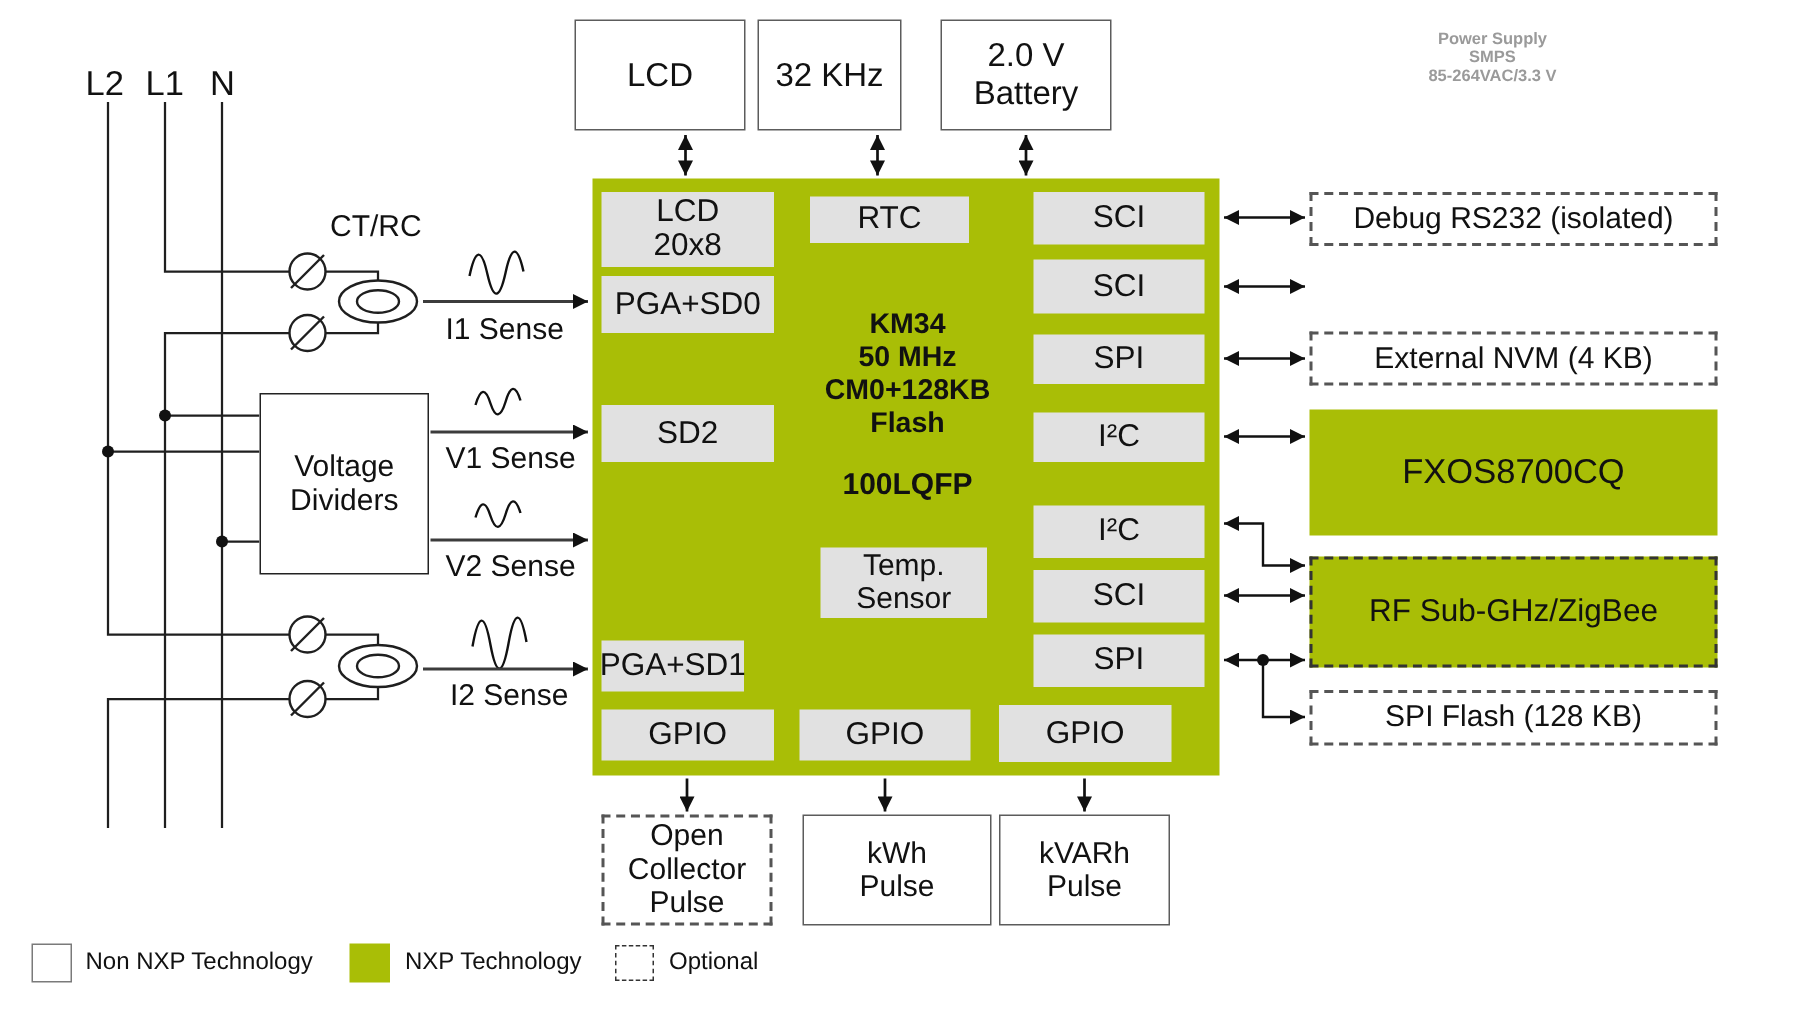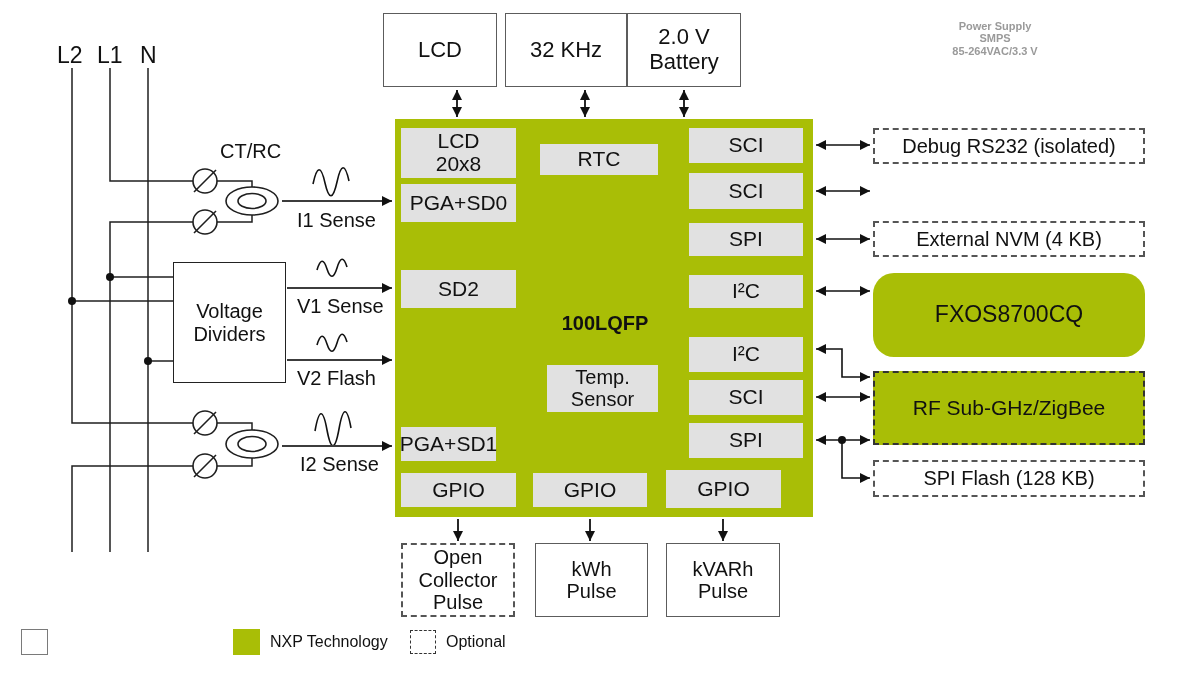--- a/index.html
+++ b/index.html
@@ -126,72 +126,77 @@
     </g>
   </svg>
 
   <div class="lbl" style="left:57px;top:42px;font-size:23px;">L2</div>
   <div class="lbl" style="left:97px;top:42px;font-size:23px;">L1</div>
   <div class="lbl" style="left:140px;top:42px;font-size:23px;">N</div>
 
   <div class="lbl" style="left:220px;top:140px;font-size:20px;">CT/RC</div>
   <div class="lbl" style="left:297px;top:209px;font-size:20px;text-align:center;">I1 Sense</div>
   <div class="lbl" style="left:297px;top:295px;font-size:20px;">V1 Sense</div>
-  <div class="lbl" style="left:297px;top:367px;font-size:20px;">V2 Flash</div>
+  <div class="lbl" style="left:297px;top:367px;font-size:20px;">V2 Sense</div>
   <div class="lbl" style="left:300px;top:453px;font-size:20px;">I2 Sense</div>
 
   <div class="box white-solid" style="left:173px;top:262px;width:113px;height:121px;font-size:20px;border-color:#222;">Voltage
 Dividers</div>
 
   <div class="box white-solid" style="left:383px;top:13px;width:114px;height:74px;font-size:22px;">LCD</div>
-  <div class="box white-solid" style="left:505px;top:13px;width:122px;height:74px;font-size:22px;">32 KHz</div>
+  <div class="box white-solid" style="left:505px;top:13px;width:96px;height:74px;font-size:22px;">32 KHz</div>
   <div class="box white-solid" style="left:627px;top:13px;width:114px;height:74px;font-size:22px;">2.0 V
 Battery</div>
 
   <div class="ps-note">Power Supply
 SMPS
 85-264VAC/3.3 V</div>
 
   <div class="soc"></div>
+  <div class="core-text">KM34
+50 MHz
+CM0+128KB
+Flash</div>
   <div class="pkg-text">100LQFP</div>
 
   <div class="port" style="left:401px;top:128px;width:115px;height:50px;font-size:21px;">LCD
 20x8</div>
   <div class="port" style="left:401px;top:184px;width:115px;height:38px;">PGA+SD0</div>
   <div class="port" style="left:401px;top:270px;width:115px;height:38px;text-align:center;">SD2</div>
   <div class="port" style="left:401px;top:427px;width:95px;height:34px;">PGA+SD1</div>
   <div class="port" style="left:401px;top:473px;width:115px;height:34px;">GPIO</div>
 
-  <div class="port" style="left:540px;top:131px;width:118px;height:31px;margin-top:13px;">RTC</div>
+  <div class="port" style="left:540px;top:131px;width:106px;height:31px;">RTC</div>
   <div class="port" style="left:547px;top:365px;width:111px;height:47px;font-size:20px;">Temp.
 Sensor</div>
   <div class="port" style="left:533px;top:473px;width:114px;height:34px;">GPIO</div>
 
   <div class="port" style="left:689px;top:128px;width:114px;height:35px;">SCI</div>
   <div class="port" style="left:689px;top:173px;width:114px;height:36px;">SCI</div>
   <div class="port" style="left:689px;top:223px;width:114px;height:33px;">SPI</div>
   <div class="port" style="left:689px;top:275px;width:114px;height:33px;">I²C</div>
   <div class="port" style="left:689px;top:337px;width:114px;height:35px;">I²C</div>
   <div class="port" style="left:689px;top:380px;width:114px;height:35px;">SCI</div>
   <div class="port" style="left:689px;top:423px;width:114px;height:35px;">SPI</div>
   <div class="port" style="left:666px;top:470px;width:115px;height:38px;">GPIO</div>
 
   <div class="box white-dashed" style="left:873px;top:128px;width:272px;height:36px;font-size:20px;">Debug RS232 (isolated)</div>
   <div class="box white-dashed" style="left:873px;top:221px;width:272px;height:36px;font-size:20px;">External NVM (4 KB)</div>
-  <div class="box green-solid" style="left:873px;top:273px;width:272px;height:84px;font-size:23px;border-radius:21px;">FXOS8700CQ</div>
+  <div class="box green-solid" style="left:873px;top:273px;width:272px;height:84px;font-size:23px;">FXOS8700CQ</div>
   <div class="box green-dashed" style="left:873px;top:371px;width:272px;height:74px;font-size:21px;">RF Sub-GHz/ZigBee</div>
   <div class="box white-dashed" style="left:873px;top:460px;width:272px;height:37px;font-size:20px;">SPI Flash (128 KB)</div>
 
   <div class="box white-dashed" style="left:401px;top:543px;width:114px;height:74px;font-size:20px;text-align:center;">Open
 Collector
 Pulse</div>
-  <div class="box white-solid" style="left:535px;top:543px;width:113px;height:74px;font-size:20px;">kWh
+  <div class="box white-solid" style="left:535px;top:543px;width:126px;height:74px;font-size:20px;">kWh
 Pulse</div>
   <div class="box white-solid" style="left:666px;top:543px;width:114px;height:74px;font-size:20px;">kVARh
 Pulse</div>
 
   <div class="legend-swatch" style="left:21px;top:629px;width:27px;height:26px;background:#fff;border:1px solid #7a7a7a;"></div>
+  <div class="legend-label" style="left:57px;top:629px;">Non NXP Technology</div>
   <div class="legend-swatch" style="left:233px;top:629px;width:27px;height:26px;background:var(--nxp_green);"></div>
   <div class="legend-label" style="left:270px;top:629px;">NXP Technology</div>
   <div class="legend-swatch" style="left:410px;top:630px;width:26px;height:24px;background:#fff;border:1px dashed #333;"></div>
   <div class="legend-label" style="left:446px;top:629px;">Optional</div>
 
 </div>
 
 </body></html>

